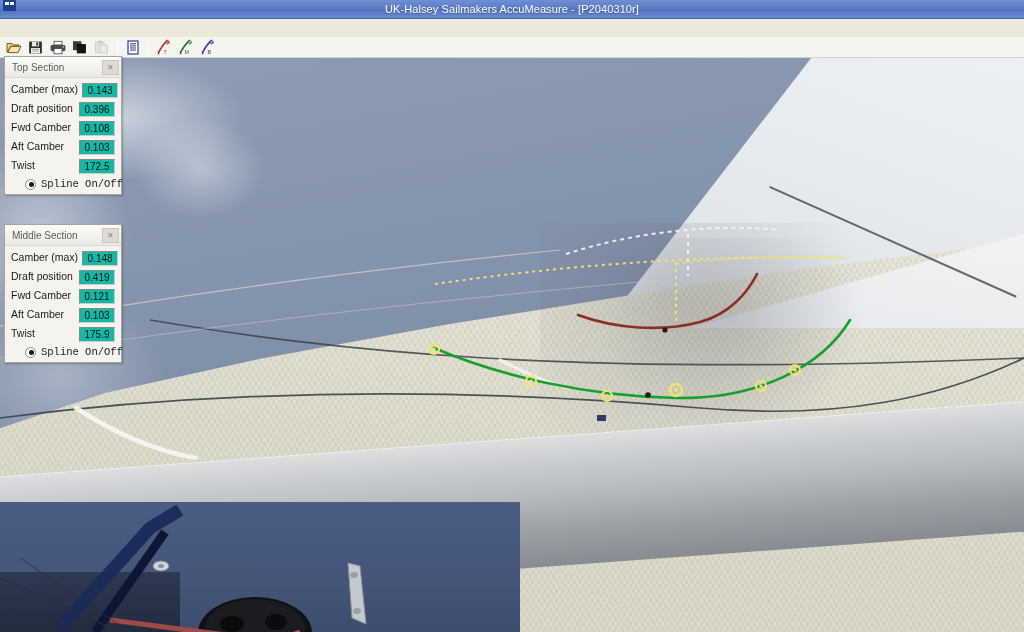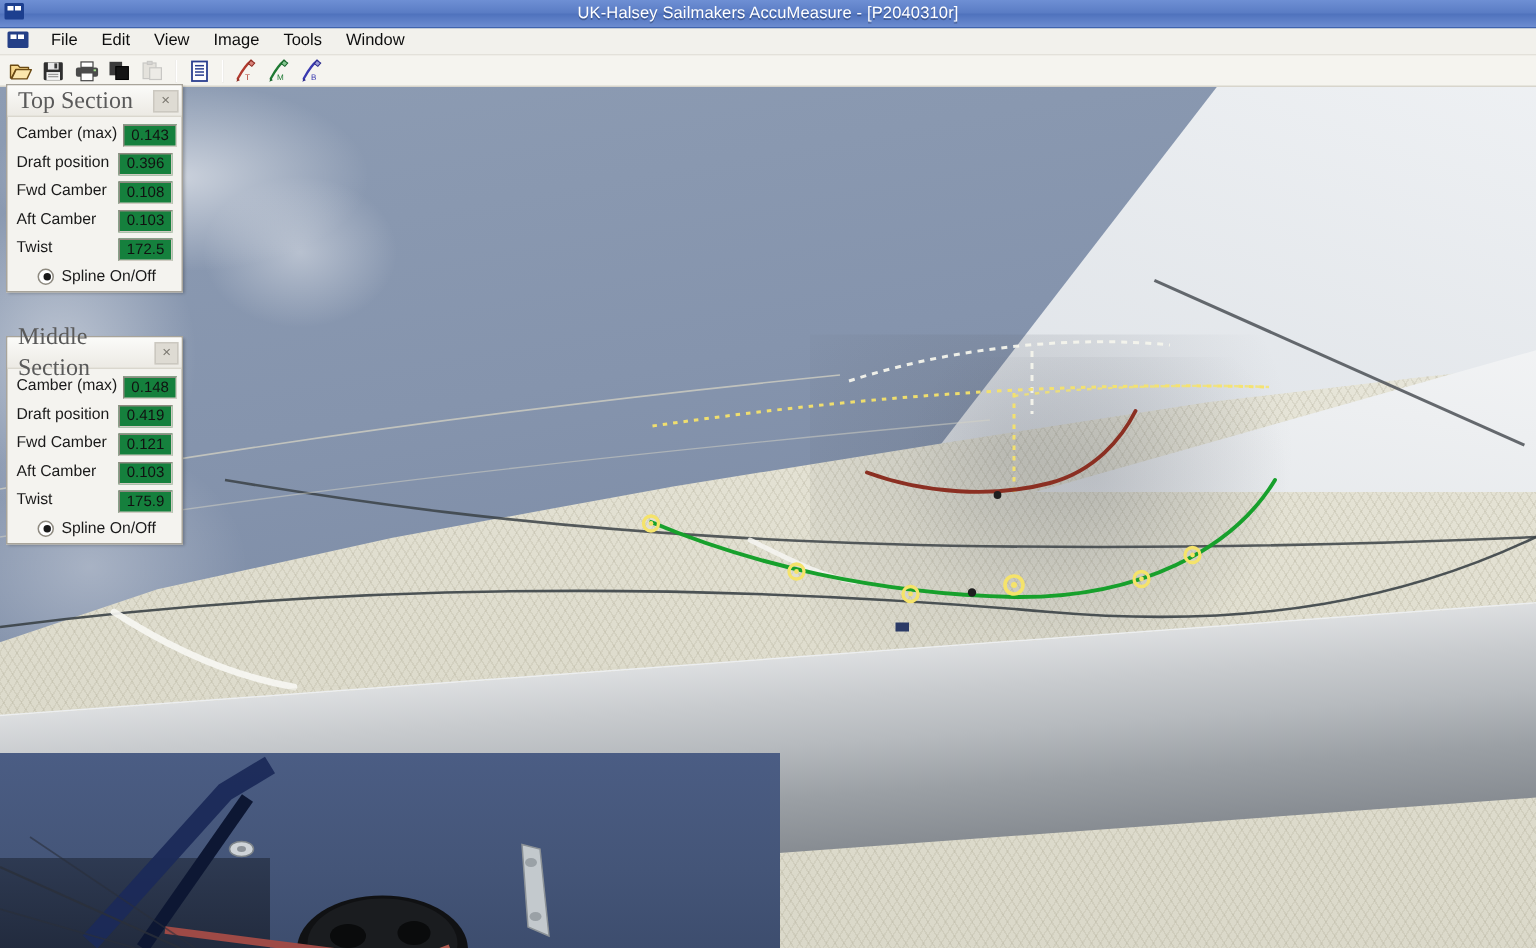--- a/index.html
+++ b/index.html
@@ -16,21 +16,21 @@
     overflow: hidden;
     background: #ece9d8;
   }
 
   
   .titlebar {
     position: absolute; left: 0; top: 0;
     width: 1024px; height: 19px;
     background: linear-gradient(180deg,#6e8fd4 0%, #5a7cc4 48%, #4f72bd 52%, #6c8cd0 100%);
     border-bottom: 1px solid #3f63ad;
-    display: flex; align-items: center;
+    display: flex; 
   }
   .titlebar-icon {
     width: 14px; height: 14px; margin-left: 3px; margin-right: 4px;
     position: relative; flex: 0 0 auto;
   }
   .titlebar-text {
     position: absolute; left: 0; right: 0; top: 0;
     text-align: center;
     font-size: 11px; line-height: 19px;
     color: #ffffff;
@@ -190,21 +190,21 @@
     box-shadow: 1px 1px 2px rgba(0,0,0,.25);
   }
   .panel-title {
     height: 21px;
     background: linear-gradient(180deg,#fbfbf9,#eceae4);
     border-bottom: 1px solid #dad7ce;
     display: flex; align-items: center; justify-content: space-between;
     padding: 0 2px 0 7px;
   }
   .panel-title span.t {
-    font-size: 16px; color: #5a5a5a; line-height: 21px; font-family: Liberation Serif, serif;
+    font-size: 10px; color: #5a5a5a; line-height: 21px;
   }
   .panel-close {
     width: 17px; height: 15px;
     background: #dedbd3;
     border: 1px solid #cbc8c0;
     color: #7b7870;
     font-size: 10px; line-height: 13px; text-align: center;
     cursor: default;
   }
   .panel-body { padding: 5px 6px 4px 6px; }
@@ -215,32 +215,32 @@
   }
   .field-label {
     flex: 1 1 auto;
     font-size: 10.5px;
     color: #1a1a1a;
     white-space: nowrap;
     padding-right: 4px;
   }
   .field-input {
     width: 36px; height: 15px;
-    background: #15803d;
+    background: #14b8a6;
     border: 1px solid #8e8a80;
     border-right-color: #cfcbc2; border-bottom-color: #cfcbc2;
     font-size: 10px; line-height: 13px;
     text-align: center;
     color: #111;
     font-family: "Liberation Sans", sans-serif;
     padding: 0;
   }
   .radio-row {
     display: flex; align-items: center;
-    margin-top: 2px; margin-left: 14px;
+    margin-top: 2px; margin-left: 14px; font-family: Liberation Mono, monospace;
   }
   .radio {
     width: 11px; height: 11px; border-radius: 50%;
     background: #fff; border: 1px solid #8e8a80;
     position: relative; margin-right: 5px; flex:0 0 auto;
   }
   .radio.on::after {
     content:""; position:absolute; left:2.5px; top:2.5px;
     width: 5px; height: 5px; border-radius:50%; background:#1a1a1a;
   }
@@ -251,31 +251,20 @@
 
 <div id="app">
 
   <div class="titlebar">
     <div class="titlebar-icon">
       <div class="appmark"></div>
     </div>
     <div class="titlebar-text">UK-Halsey Sailmakers AccuMeasure - [P2040310r]</div>
   </div>
 
-  <div class="menubar">
-    <div class="menu-appicon">
-      <div class="appmark"></div>
-    </div>
-    <div class="menu-item">File</div>
-    <div class="menu-item">Edit</div>
-    <div class="menu-item">View</div>
-    <div class="menu-item">Image</div>
-    <div class="menu-item">Tools</div>
-    <div class="menu-item">Window</div>
-  </div>
 
   <div class="toolbar">
 
     <div class="tb-btn">
       <svg width="16" height="15" viewBox="0 0 16 15">
         <path d="M1 3.5h5l1.2 1.4H13v1.3H4.6L1.6 12H1z" fill="#f7d78a" stroke="#6b4a13" stroke-width=".9" stroke-linejoin="round"></path>
         <path d="M4.7 6.4h10.2L12 12.6H1.7z" fill="#fbe7ad" stroke="#6b4a13" stroke-width=".9" stroke-linejoin="round"></path>
       </svg>
     </div>
 

